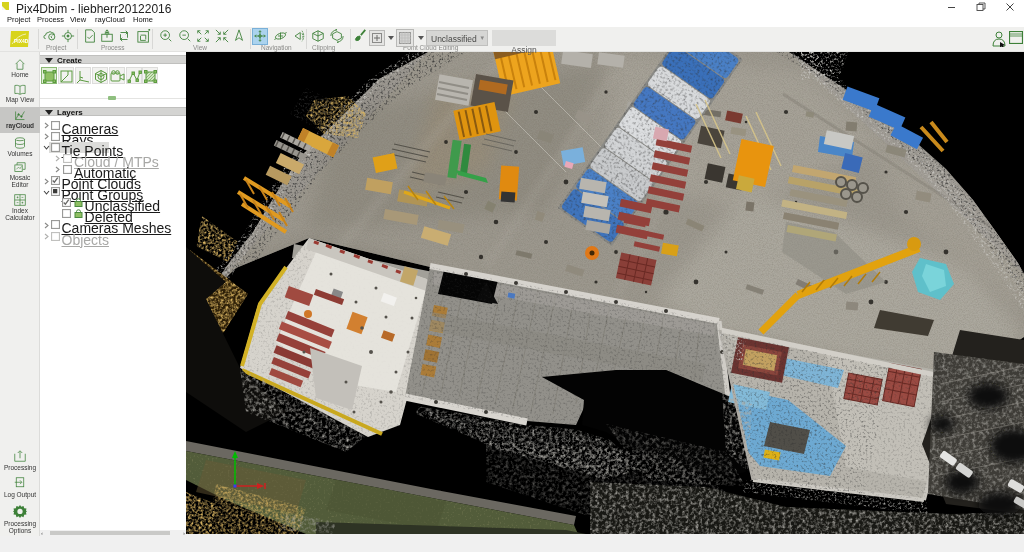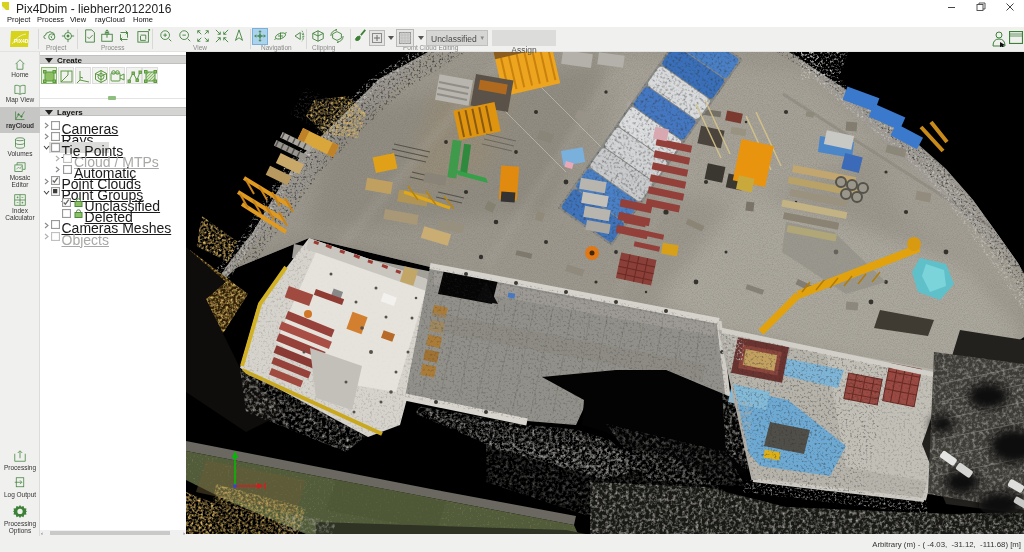--- a/index.html
+++ b/index.html
@@ -903,16 +903,13 @@
           </svg>
         </div>
         <div class="trirow" style="left:21.5px;top:179.5px;color:#a8a8a6;">Objects</div>
       </div>
   </div>
   <div id="hscroll">
     <div style="position:absolute;left:1px;top:0px;font-size:6px;color:#555;">‹</div>
     <div style="position:absolute;right:1px;top:0px;font-size:6px;color:#555;">›</div>
     <div style="position:absolute;left:10px;top:1px;width:120px;height:4px;background:#c9c9c7;"></div>
   </div>
-  <div id="statusbar">
-    <div id="statustext">Arbitrary (m) - ( -4.03,&nbsp; -31.12,&nbsp; -111.68) [m]</div>
-  </div>
 </div>
 
 </body></html>

